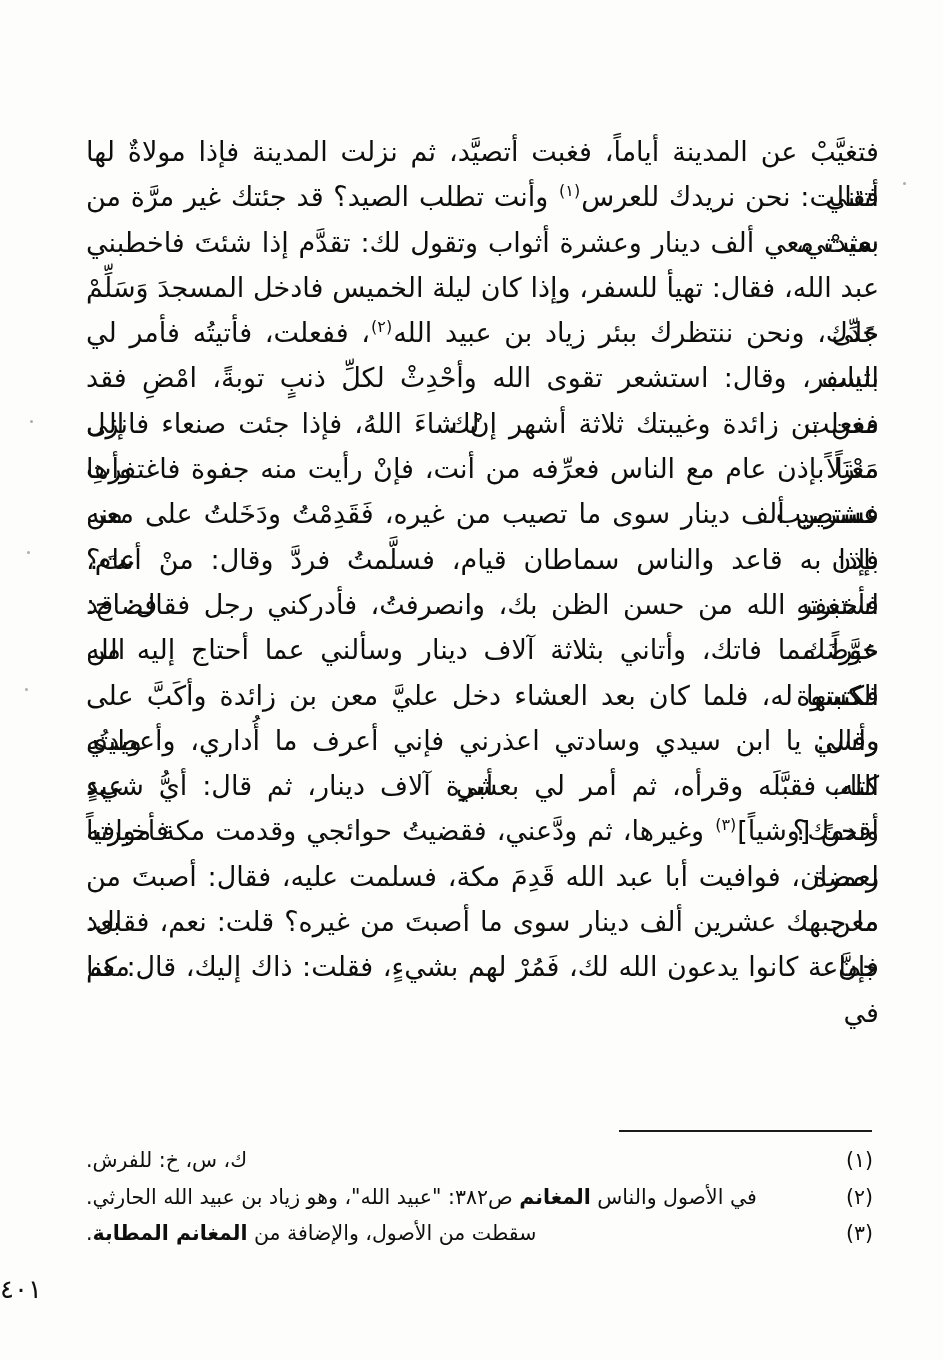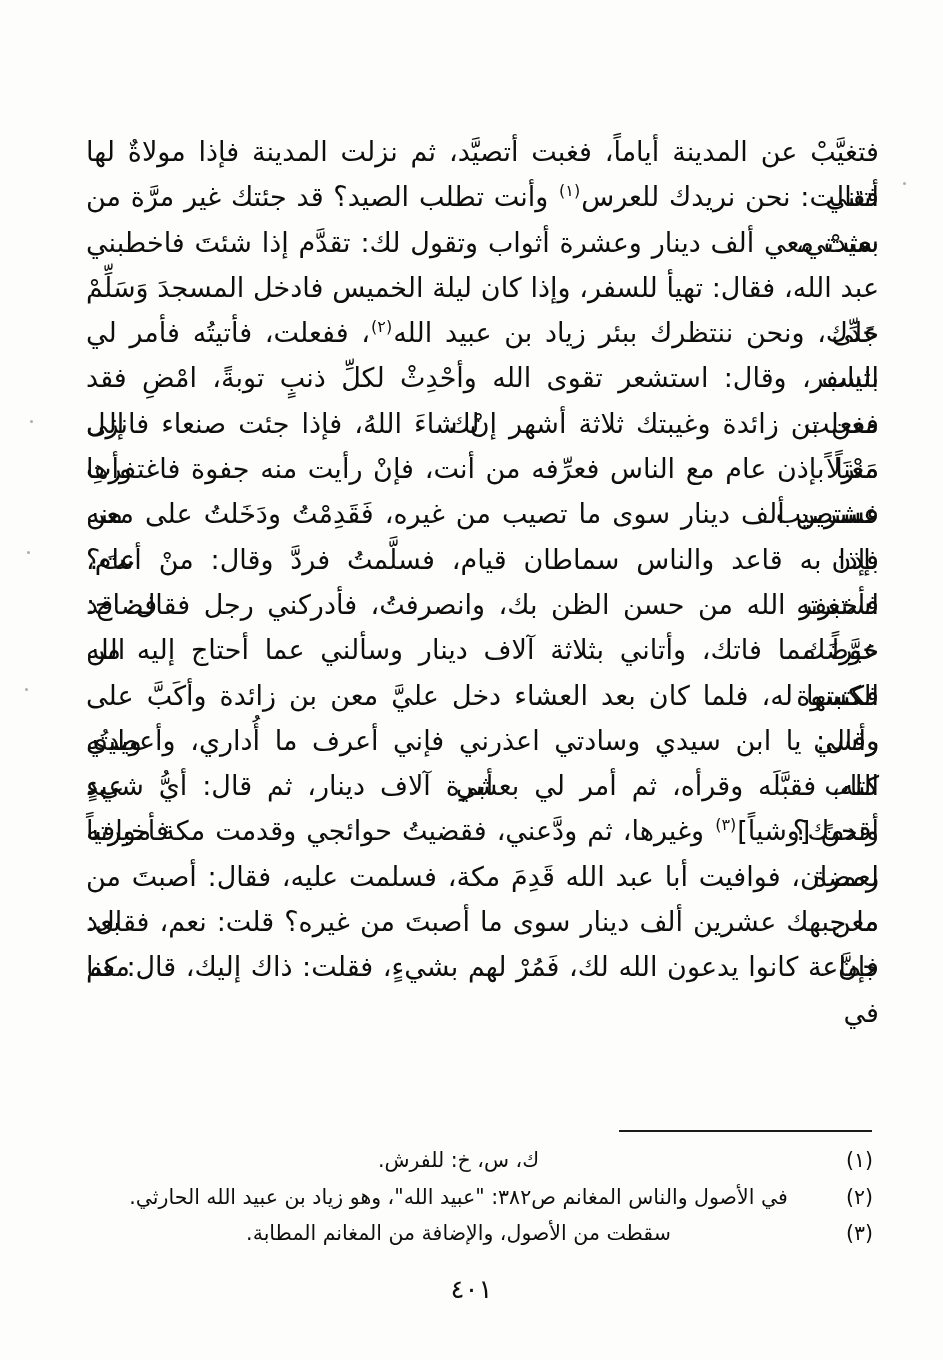--- a/index.html
+++ b/index.html
@@ -50,28 +50,28 @@
   }
   .footnote {
     display: flex;
     gap: 15px;
     height: 36.5px;
     line-height: 36.5px;
     font-size: 20.5px;
     align-items: baseline;
   }
   .fn-marker { flex: 0 0 auto; }
-  .fn-text { flex: 1 1 auto; text-align: center; }
-  .fn-text b { font-weight: normal; }
+  .fn-text { flex: 1 1 auto; text-align: left; }
+  .fn-text b { font-weight: bold; }
 
   
   .page-number {
     position: absolute;
     top: 1274px; left: 0; width: 100%;
-    text-align: center;
+    text-align: left;
     direction: rtl;
     font-size: 26px;
     letter-spacing: 2px;
   }
 
   
   .speck {
     position: absolute;
     background: #8a8a86;
     border-radius: 50%;

